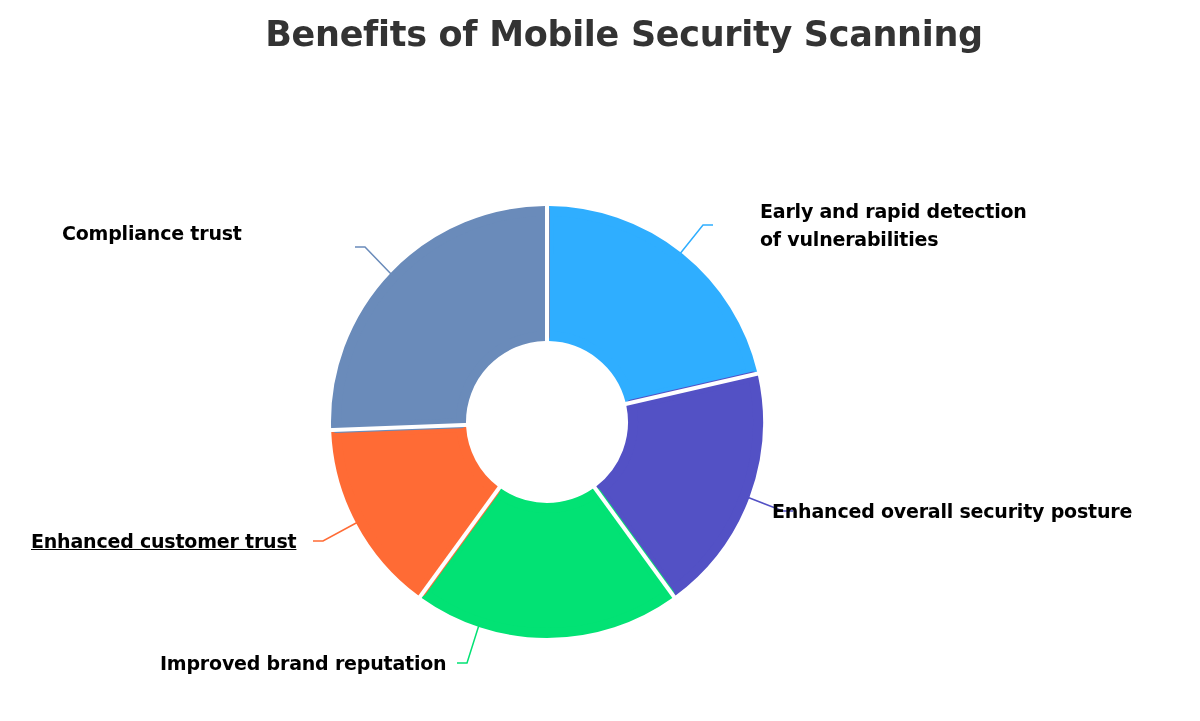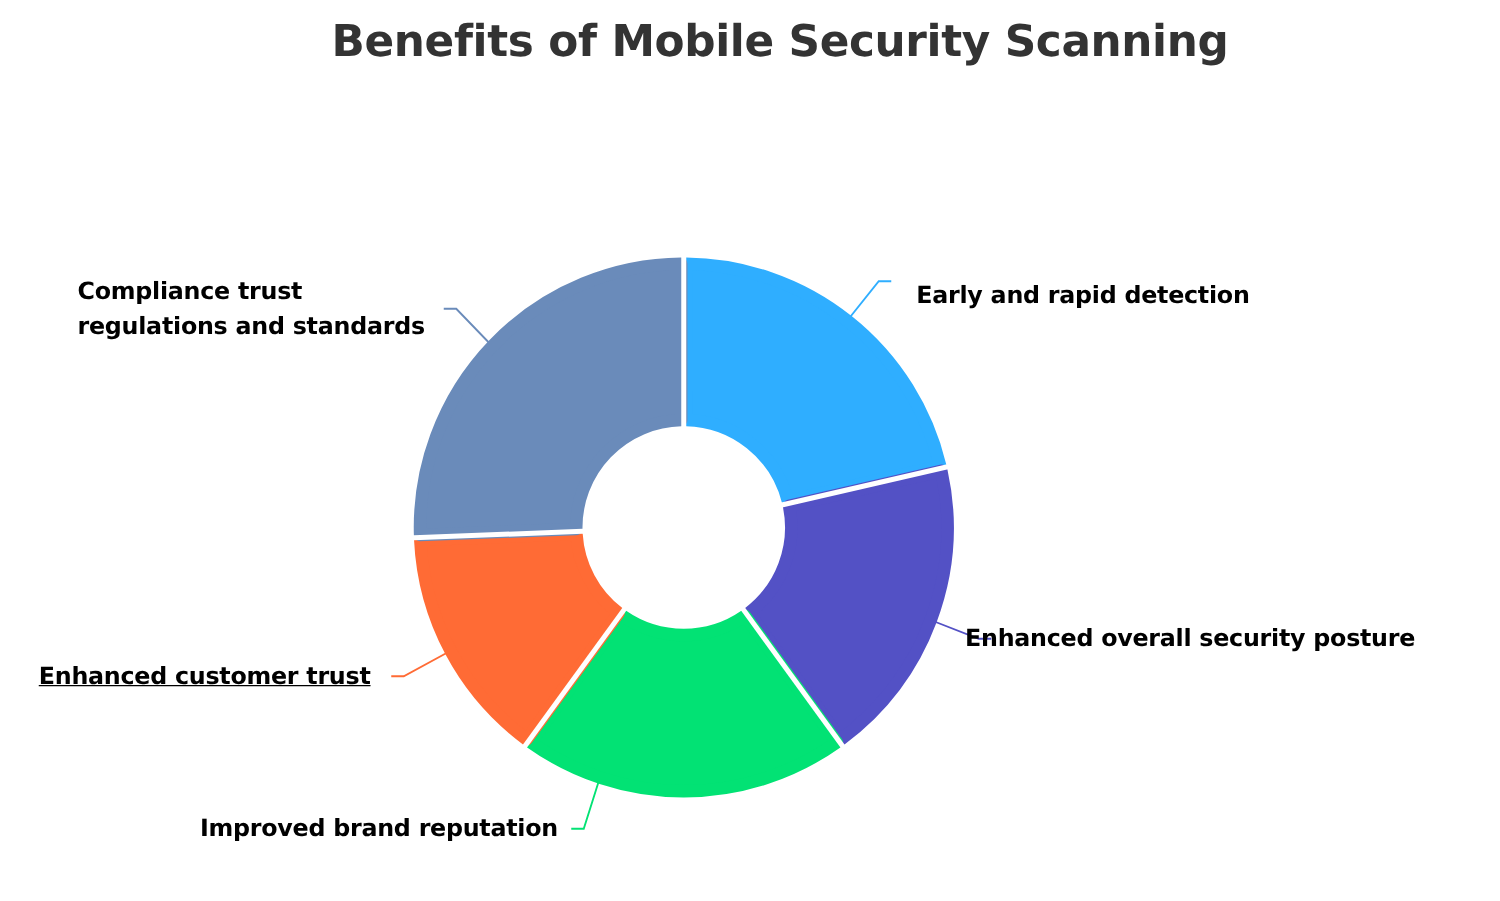--- a/index.html
+++ b/index.html
@@ -65,32 +65,32 @@
     </g>
   <g id="leaders" fill="none" stroke-width="1.5">
       <polyline points="679,255 703,225 713,225" stroke="#2FAEFF"></polyline>
       <polyline points="747,497 783,511 793,511" stroke="#5351C5"></polyline>
       <polyline points="479,625 467,663 457,663" stroke="#02E274"></polyline>
       <polyline points="358,522 323,541 313,541" stroke="#FF6B35"></polyline>
       <polyline points="392,275 365,247 355,247" stroke="#6A8BBA"></polyline>
     </g>
 </svg>
 
-<div class="label" style="left:733px; top:197px;margin-top:25px;">
+<div class="label" style="left:760px; top:197px;">
   <span class="line">Early and rapid detection</span>
+  <span class="line">of vulnerabilities</span>
 </div>
 
 <div class="label" style="left:772px; top:497px;">
   <span class="line">Enhanced overall security posture</span>
 </div>
 
 <div class="label" style="left:160px; top:649px;">
   <span class="line">Improved brand reputation</span>
 </div>
 
 <div class="label" style="left:31px; top:527px;text-decoration:underline;">
   <span class="line">Enhanced customer trust</span>
 </div>
 
 <div class="label" style="left:62px; top:219px;">
   <span class="line">Compliance trust</span>
-  <span class="line">regulations and standards</span>
 </div>
 
 </body></html>

